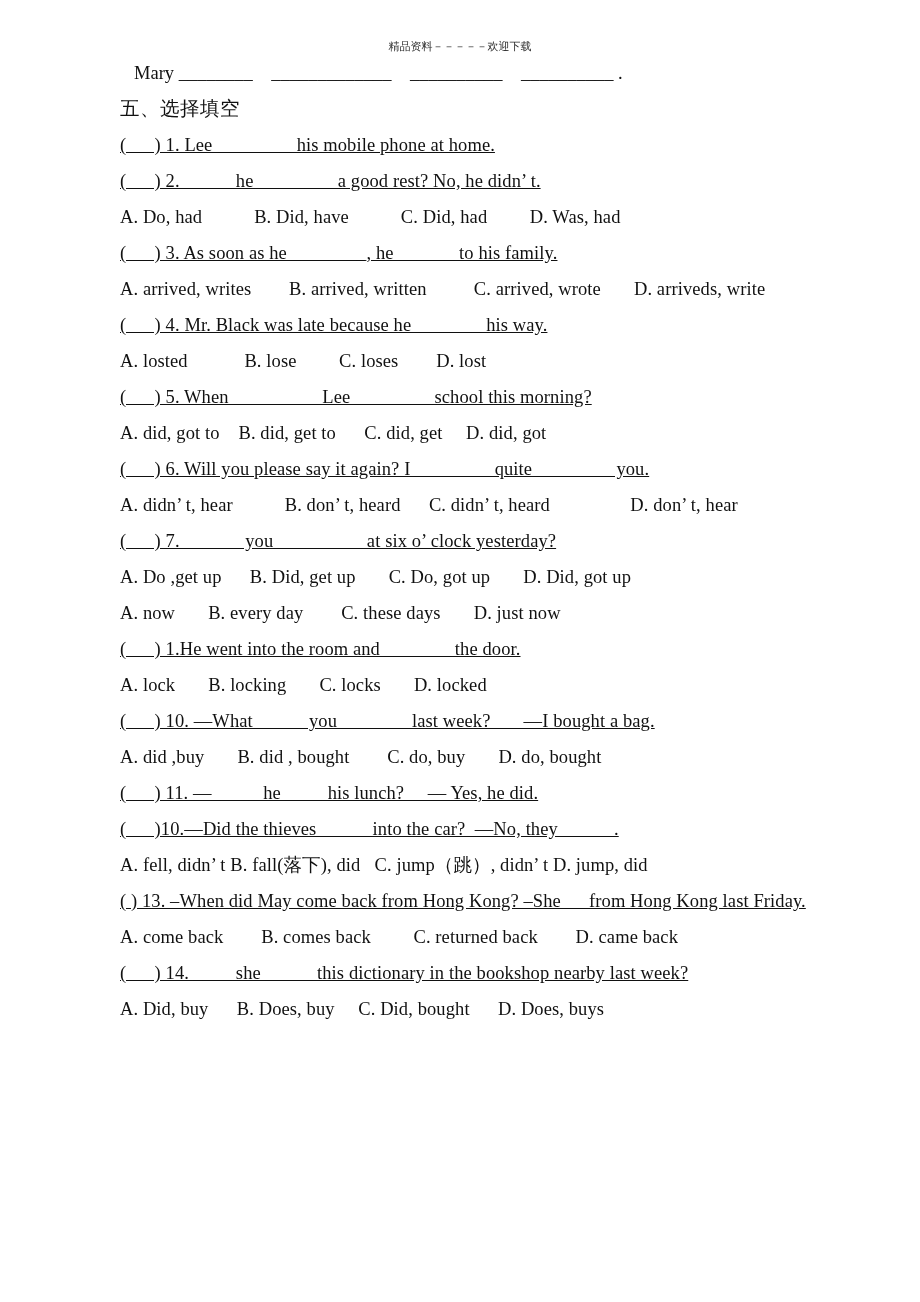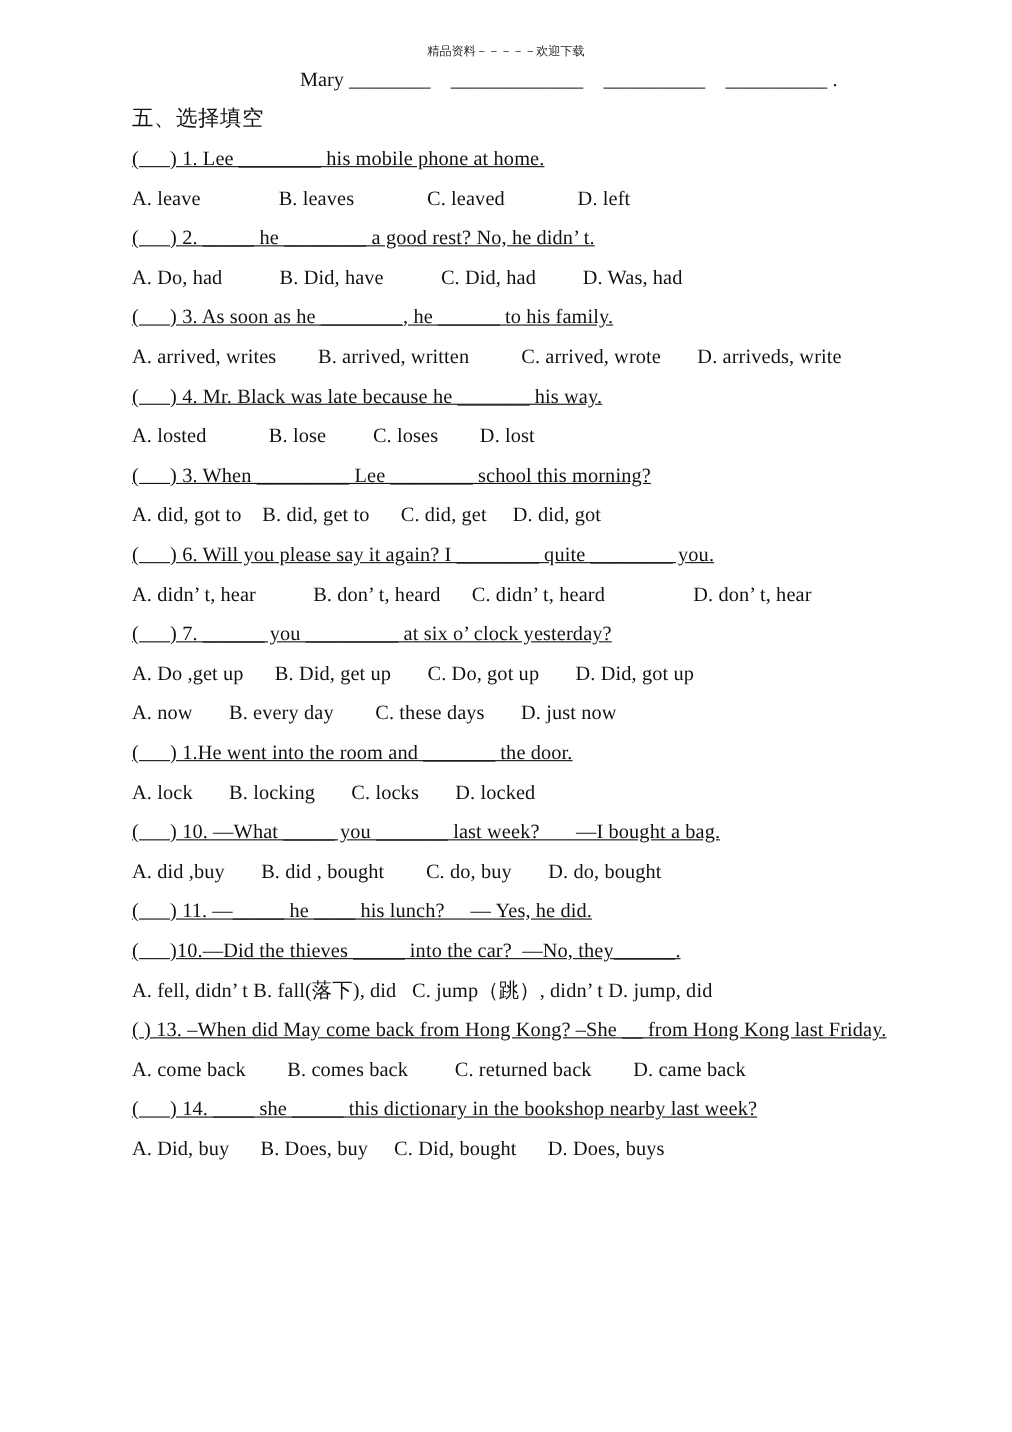--- a/index.html
+++ b/index.html
@@ -54,21 +54,20 @@
     color: #111111;
   }
 
   .line.cjk-head {
     font-size: 19.5px;
     letter-spacing: 0.5px;
   }
 
   .line.mary {
     padding-left: 14px;
-    text-align: center;
   }
 
   .line.question {
     letter-spacing: 0.1px;
     text-decoration: underline;
   }
 
   .line.options {
     letter-spacing: 0.1px;
   }
@@ -85,32 +84,31 @@
 
   <div class="header-watermark">精品资料－－－－－欢迎下载</div>
 
   <div class="body-area">
 
     <div class="line mary">Mary ________    _____________    __________    __________ .</div>
 
     <div class="line cjk-head">五、选择填空</div>
 
     <div class="line question">(      ) 1. Lee ________ his mobile phone at home.</div>
-    <div class="line options">A. leave               B. leaves              C. leaved              D. left</div>
 
     <div class="line question">(      ) 2. _____ he ________ a good rest? No, he didn’ t.</div>
     <div class="line options">A. Do, had           B. Did, have           C. Did, had         D. Was, had</div>
 
     <div class="line question">(      ) 3. As soon as he ________, he ______ to his family.</div>
     <div class="line options">A. arrived, writes        B. arrived, written          C. arrived, wrote       D. arriveds, write</div>
 
     <div class="line question">(      ) 4. Mr. Black was late because he _______ his way.</div>
     <div class="line options">A. losted            B. lose         C. loses        D. lost</div>
 
-    <div class="line question">(      ) 3. When _________ Lee ________ school this morning?</div>
+    <div class="line question">(      ) 5. When _________ Lee ________ school this morning?</div>
     <div class="line options">A. did, got to    B. did, get to      C. did, get     D. did, got</div>
 
     <div class="line question">(      ) 6. Will you please say it again? I ________ quite ________ you.</div>
     <div class="line options">A. didn’ t, hear           B. don’ t, heard      C. didn’ t, heard                 D. don’ t, hear</div>
 
     <div class="line question">(      ) 7. ______ you _________ at six o’ clock yesterday?</div>
     <div class="line options">A. Do ,get up      B. Did, get up       C. Do, got up       D. Did, got up</div>
 
     <div class="line options">A. now       B. every day        C. these days       D. just now</div>
 

